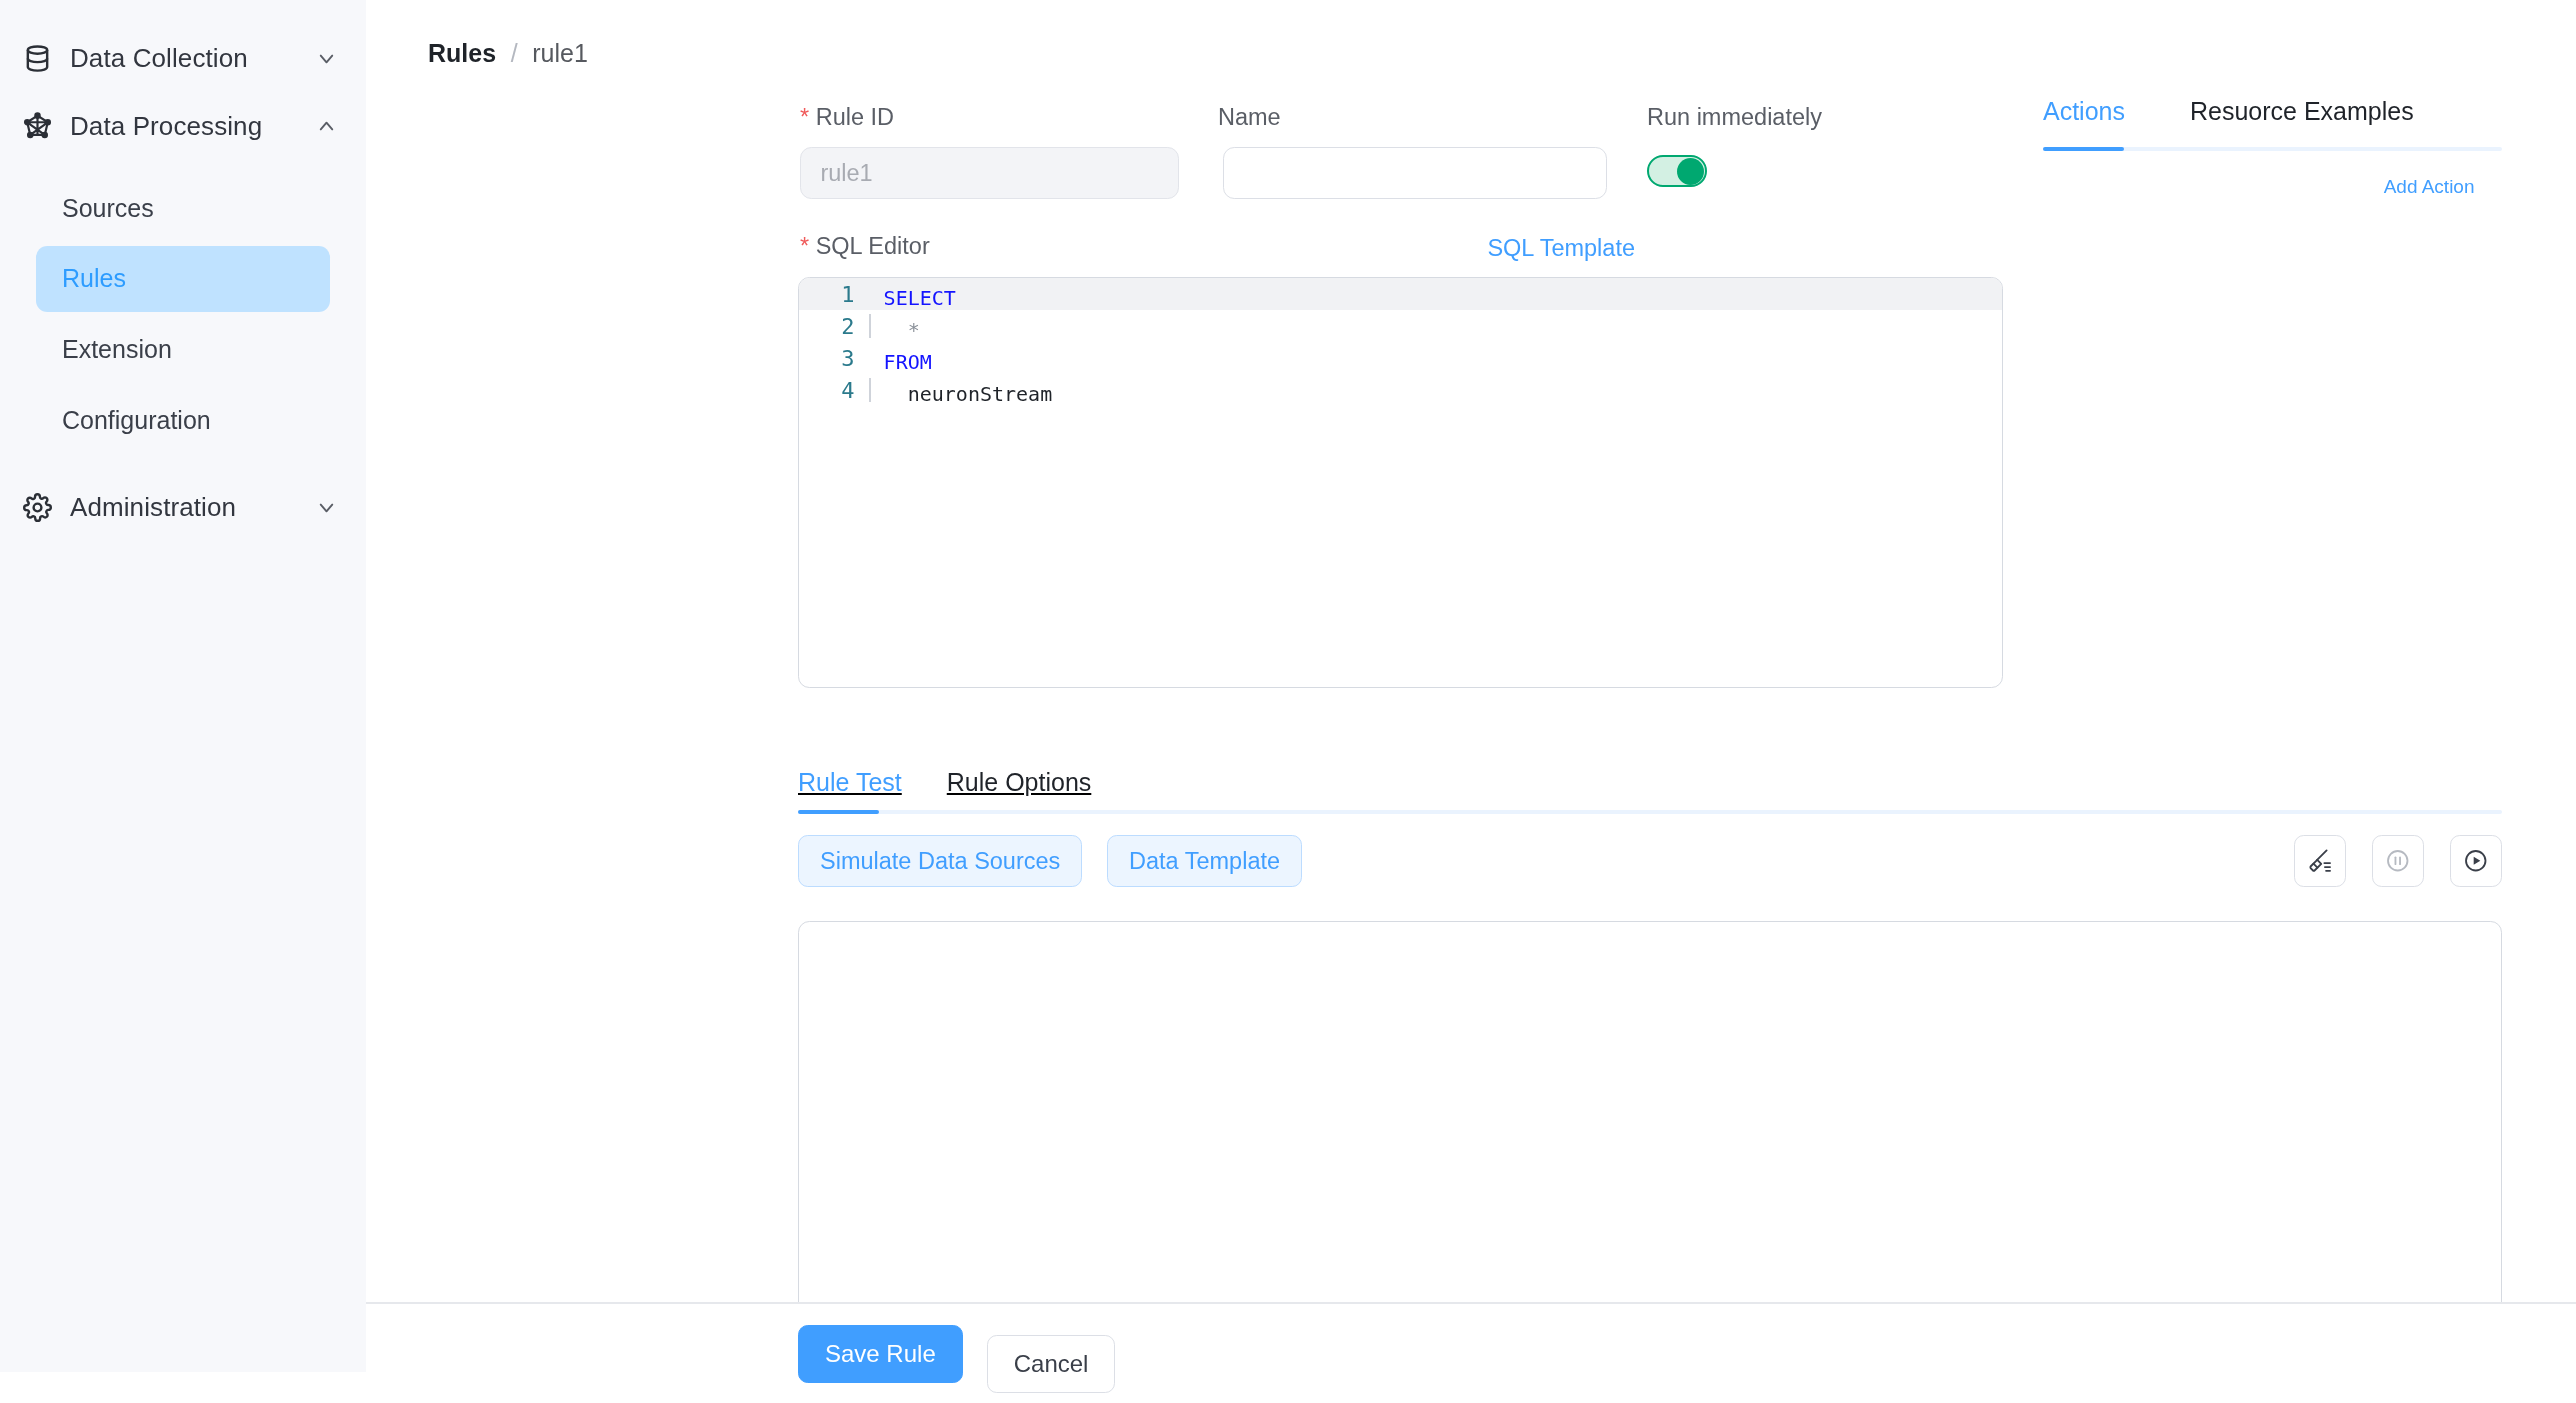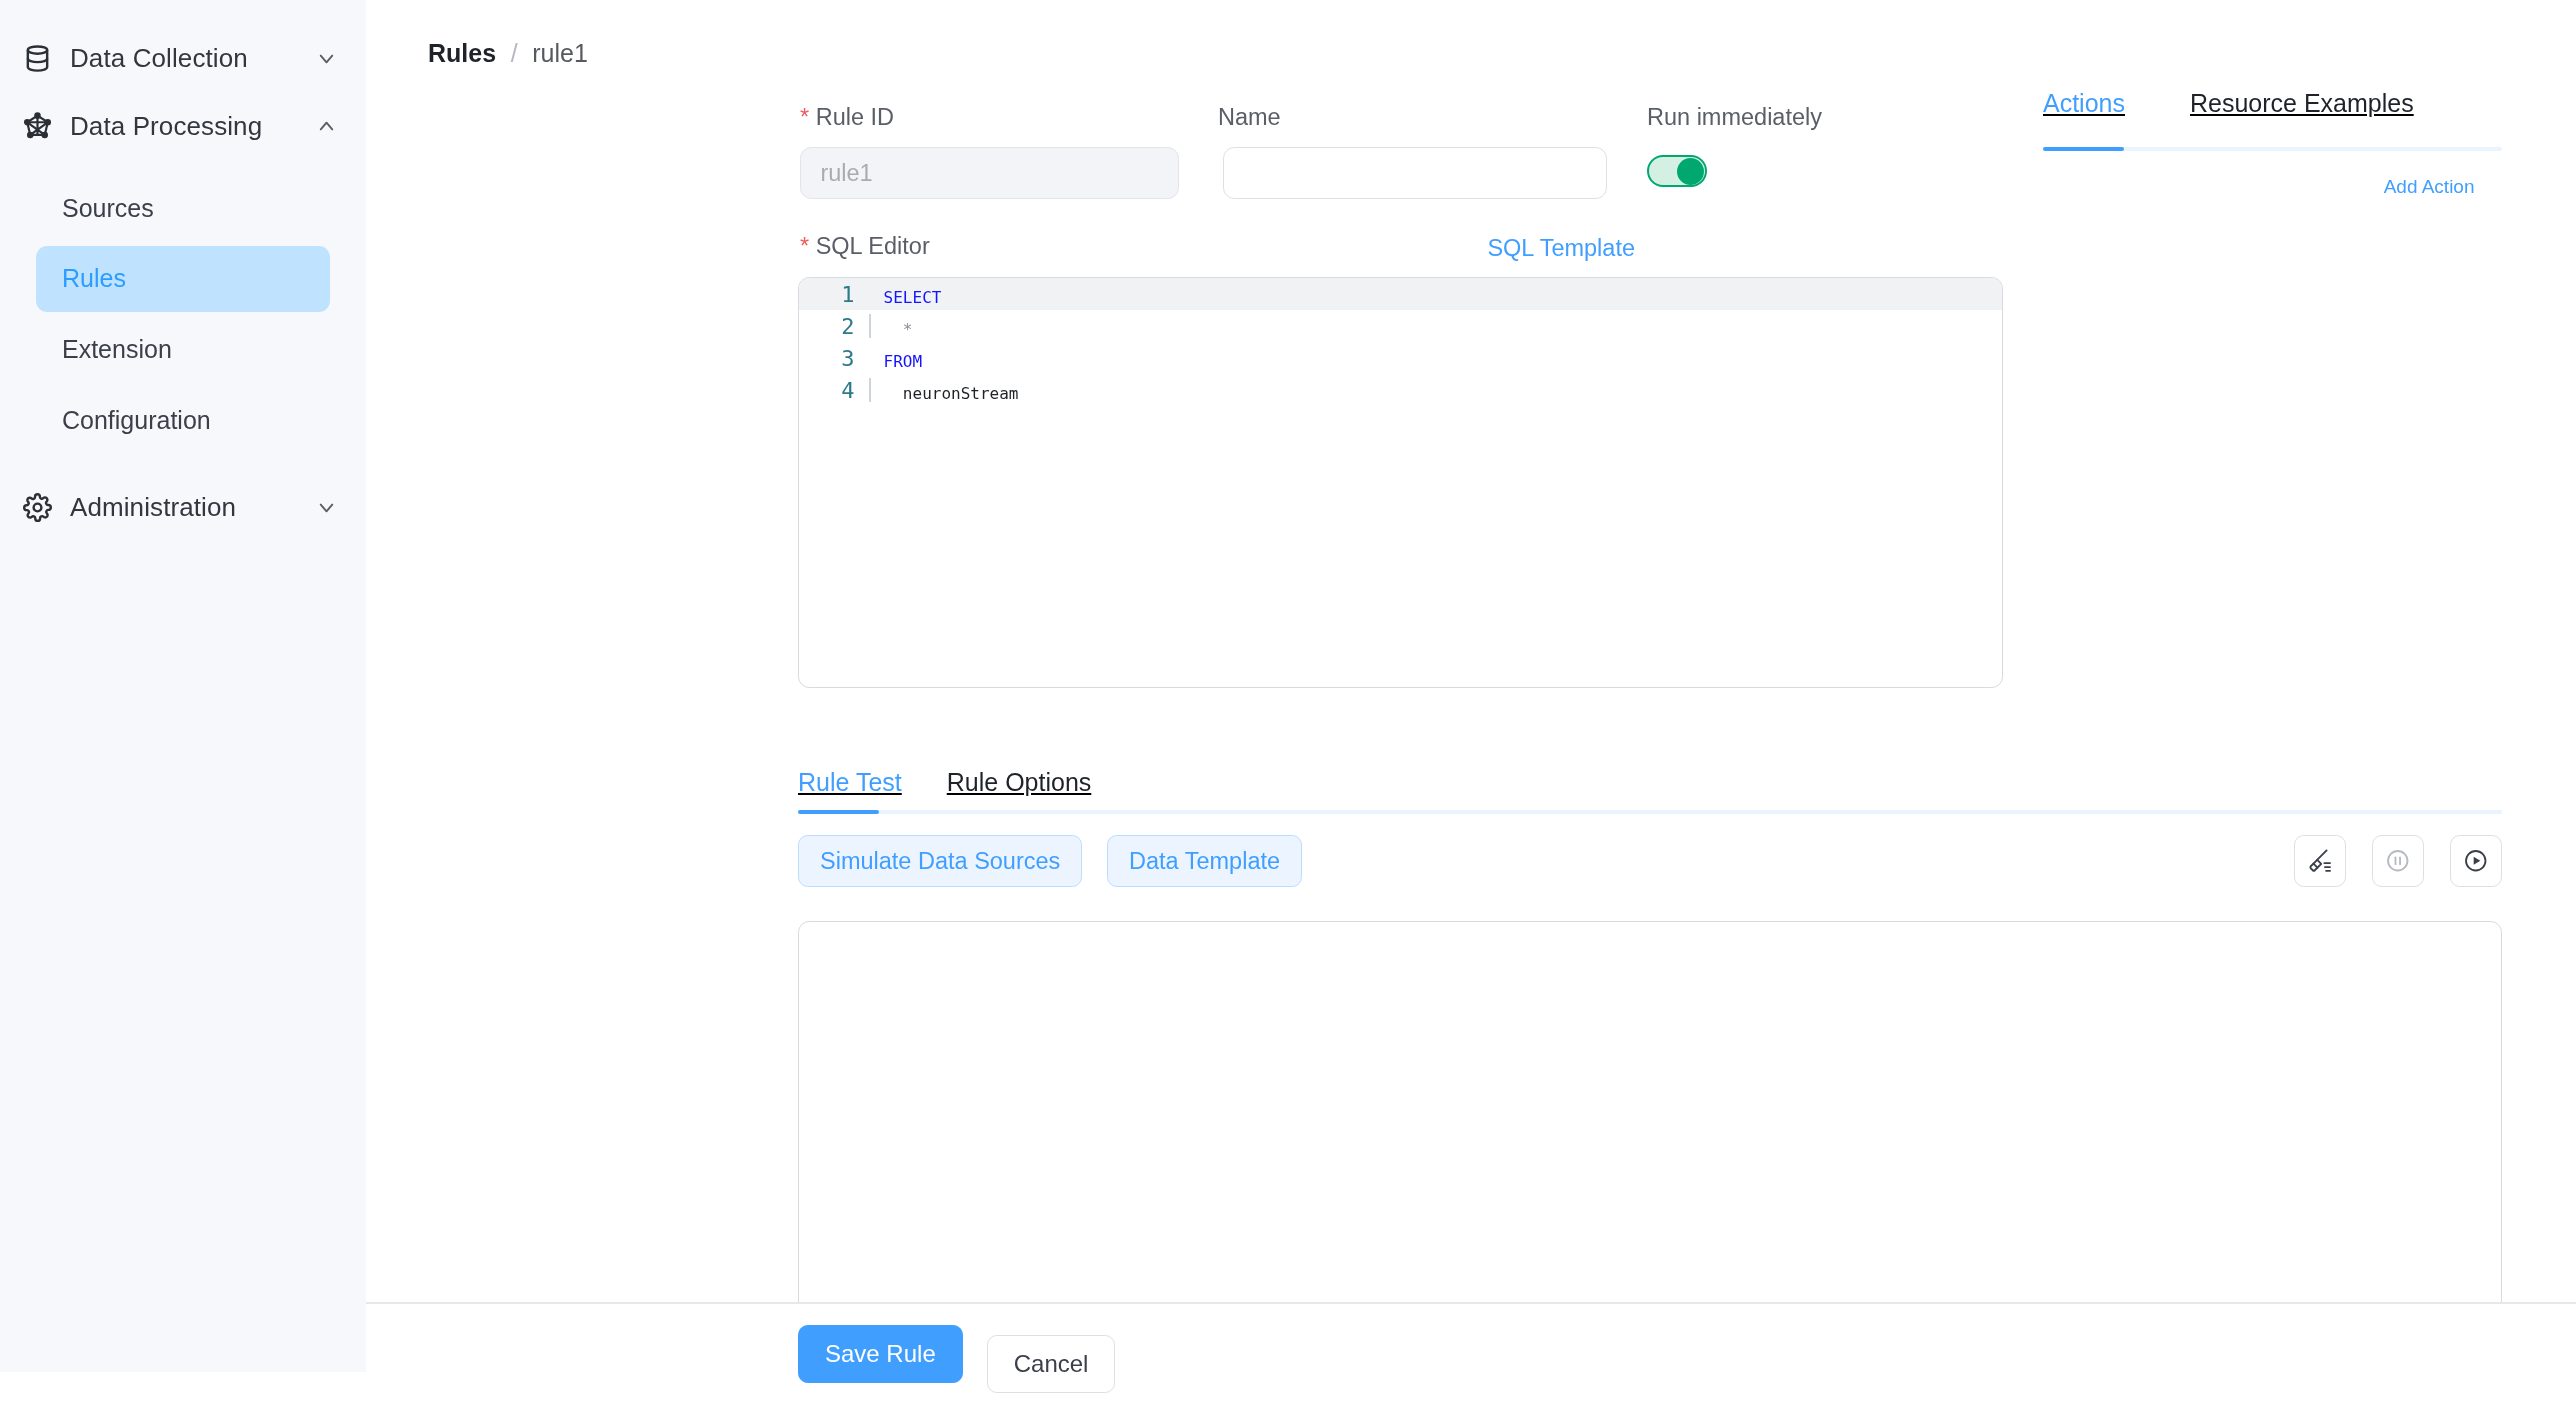--- a/index.html
+++ b/index.html
@@ -172,23 +172,22 @@
 
   
   .tabs-right {
     position: absolute;
     left: 1677px;
     top: 89px;
     right: 74px;
   }
   .tabs-right .tabrow {
     display: flex;
-    align-items: flex-start;
+    align-items: center;
     height: 50px;
-    text-decoration: underline;
   }
   .tab {
     font-size: 25px;
     color: #1f2329;
     cursor: pointer;
     padding-bottom: 4.9px;
     white-space: nowrap;
   }
   .tab.active { color: #409eff; }
   .tab + .tab { margin-left: 65px; }
@@ -255,21 +254,21 @@
     flex: 0 0 70px;
     text-align: right;
     padding-right: 14.6px;
     font-size: 22px;
     color: #2b7a8c;
     font-family: "DejaVu Sans Mono", monospace;
   }
   .code-body {
     flex: 1 1 auto;
     position: relative;
-    font-size: 16px;
+    font-size: 20px;
     color: #1f2329;
     white-space: pre;
     padding-left: 14.6px;
     height: 24px;
     line-height: 32px;
   }
   .code-body .guide {
     position: absolute;
     left: 0;
     top: 0;

